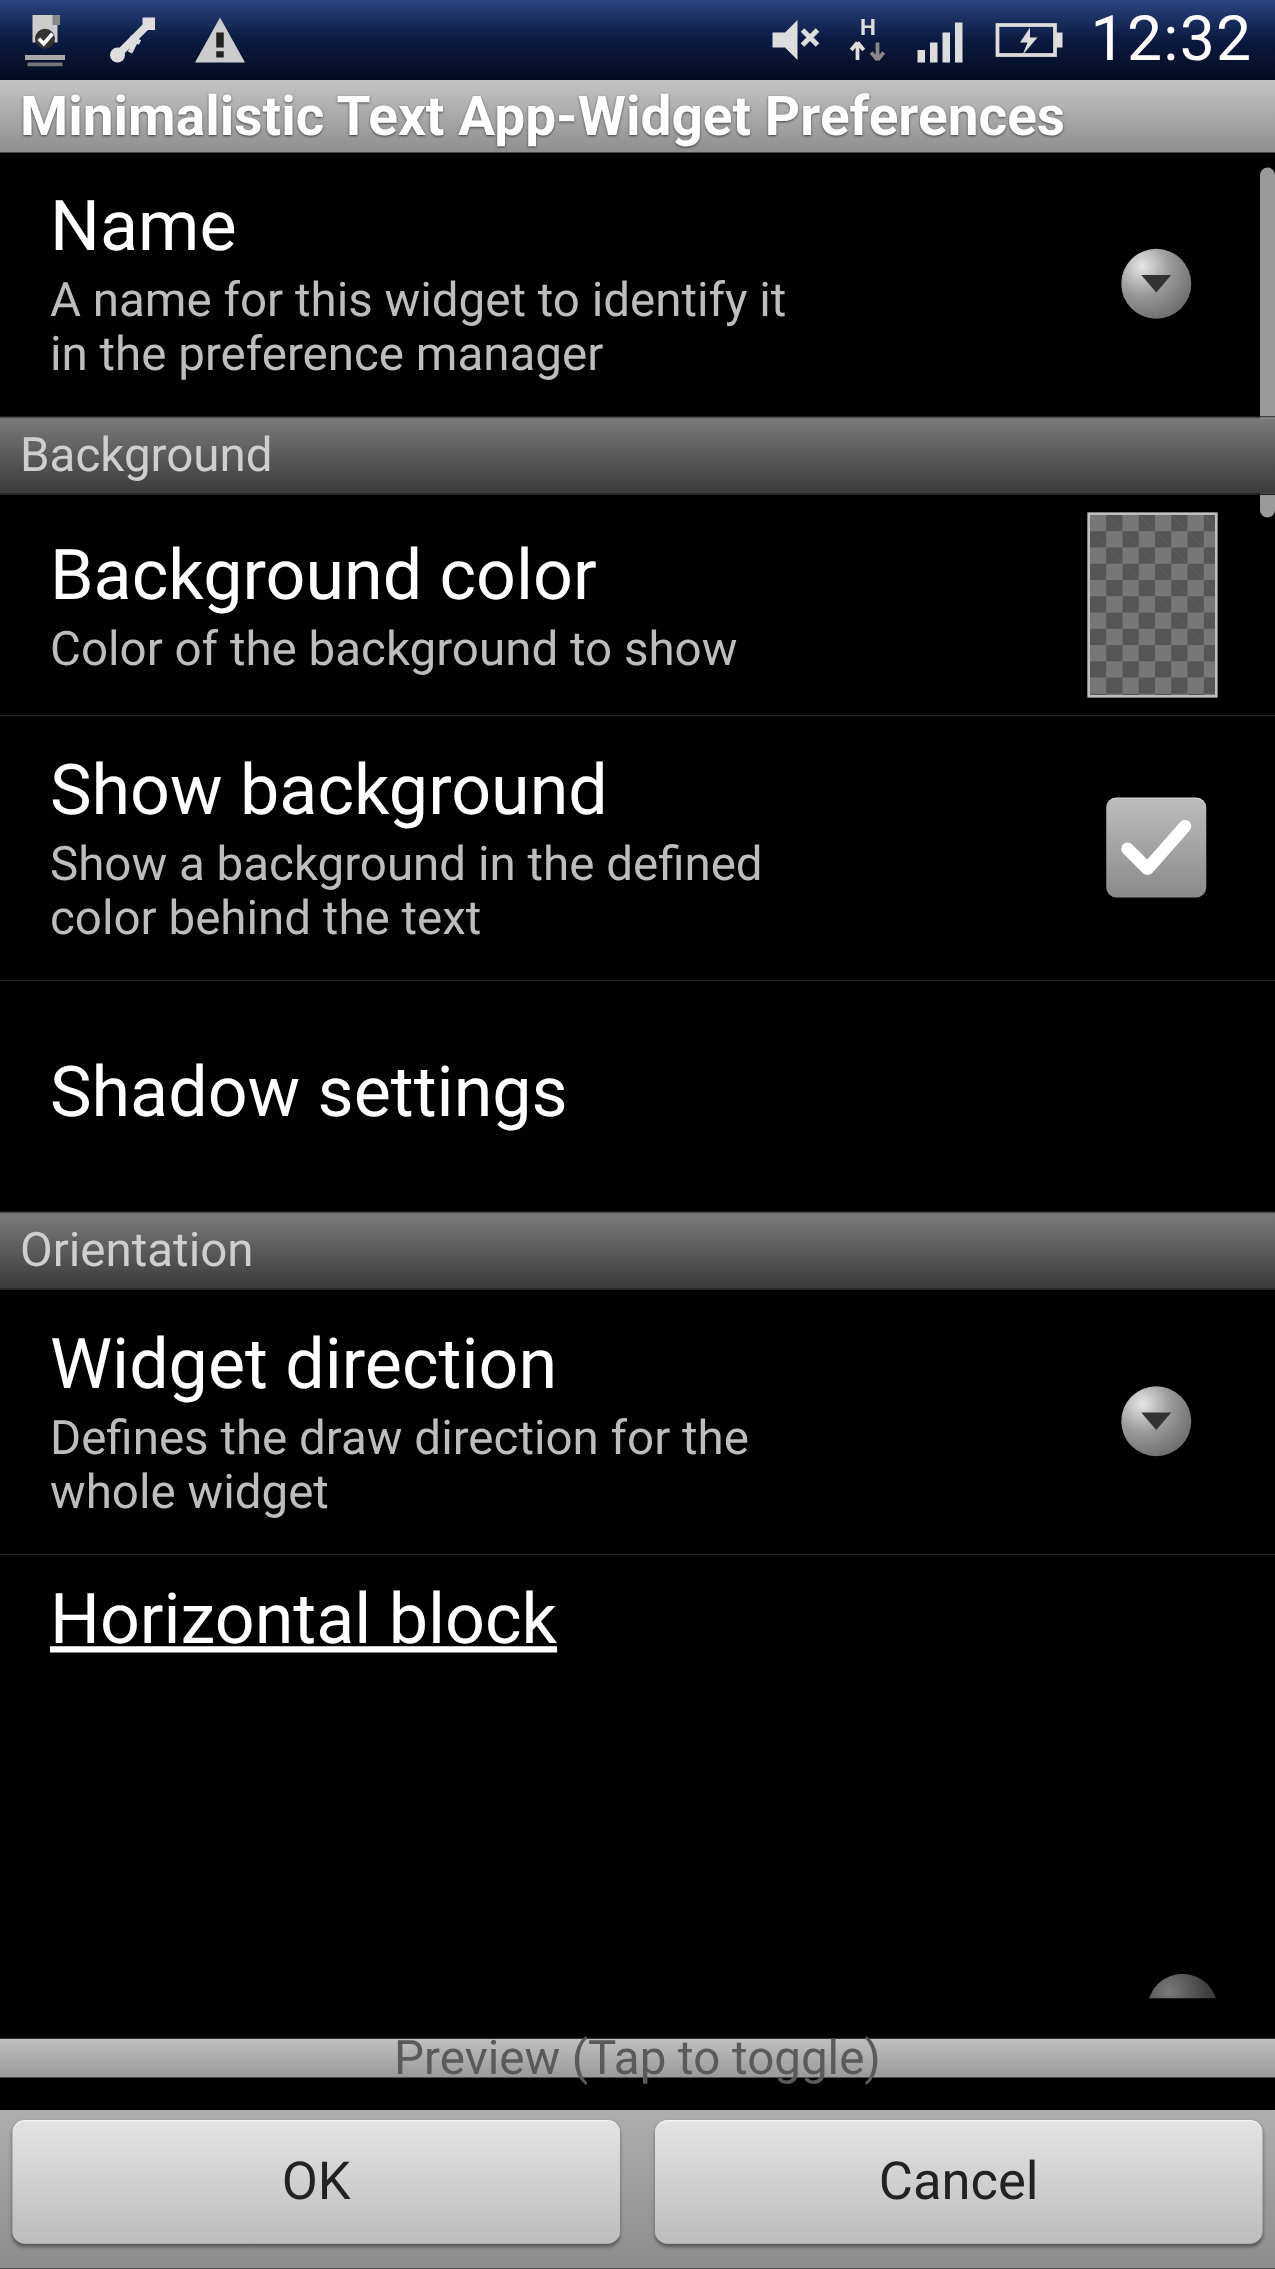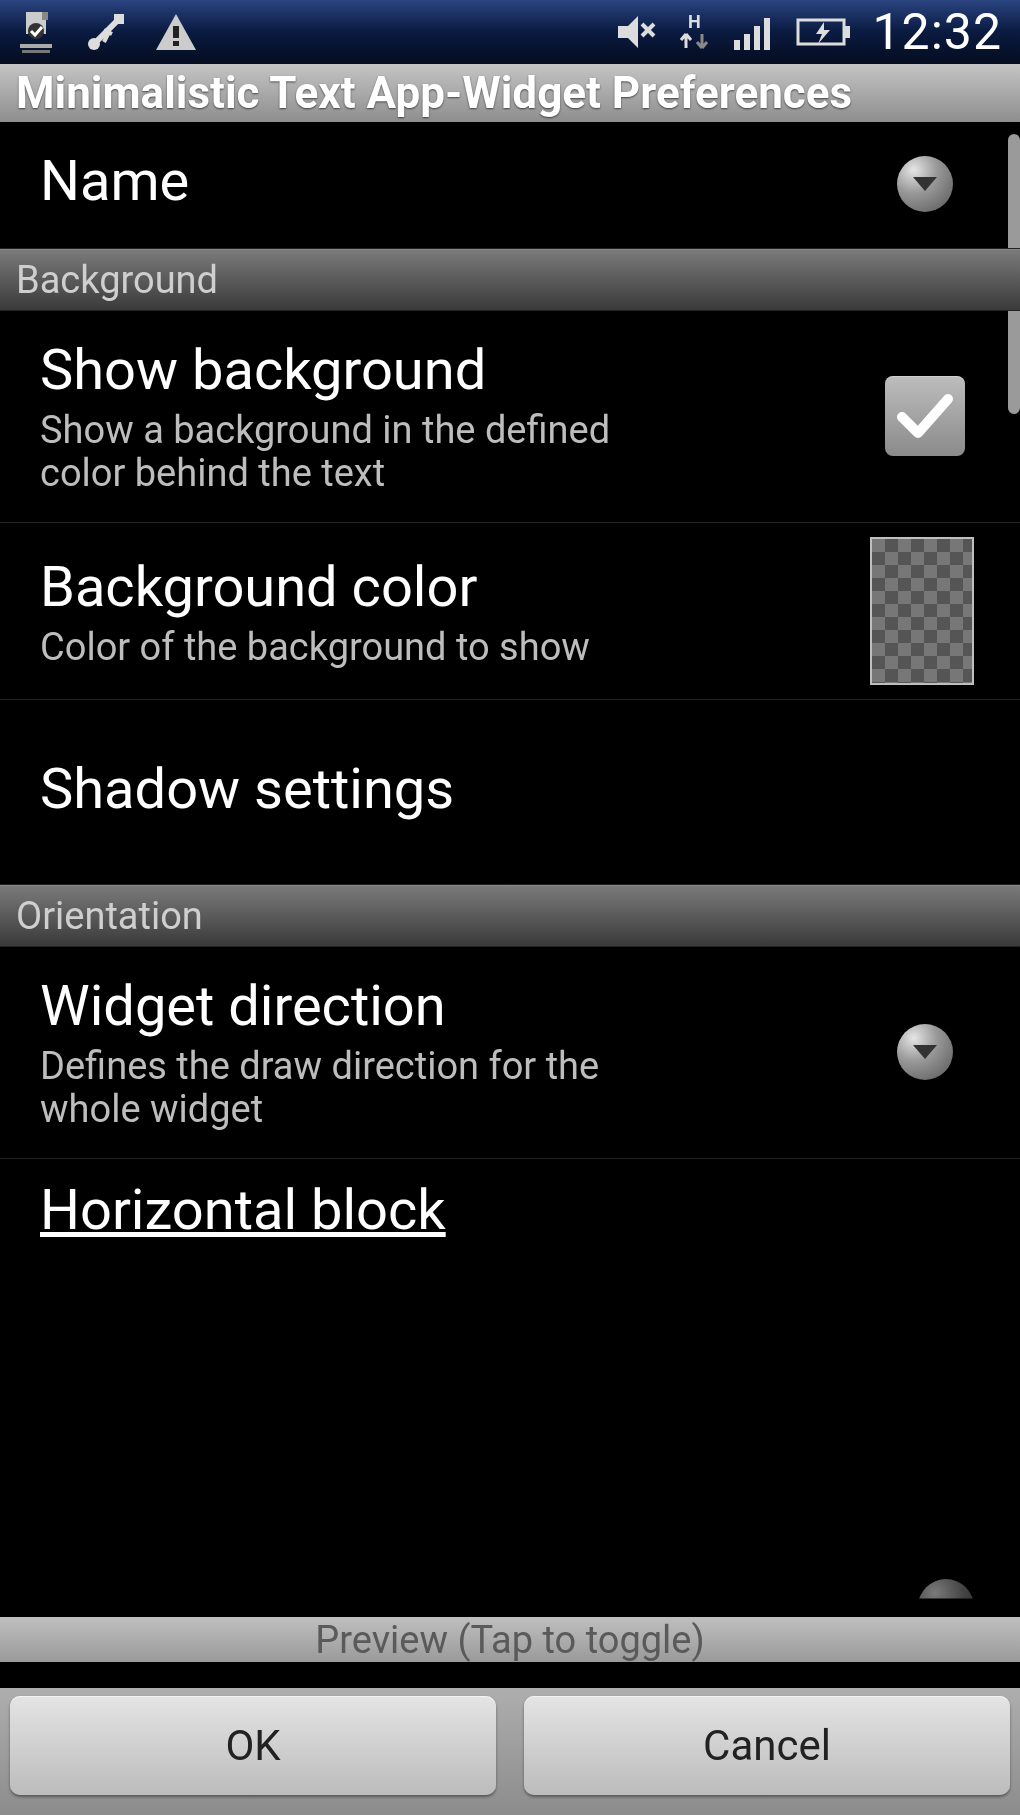--- a/index.html
+++ b/index.html
@@ -125,21 +125,21 @@
 
   
   .partial-row { padding-top: 18px; padding-bottom: 0; border-bottom: none;  text-decoration: underline;}
   .partial-row .pref-title { margin-bottom: 0; }
 
   
   .preview-bar {
     position: absolute;
     left: 0; right: 0;
     bottom: 153px;
-    height: 45px;
+    height: 31px;
     background: linear-gradient(to bottom, #bfbfbf 0%, #9a9a9a 100%);
     color: #5a5a5a;
     font-size: 38px;
     display:flex; align-items:center; justify-content:center;
   }
 
   
   .button-bar {
     position: absolute;
     left: 0; right: 0; bottom: 0;
@@ -237,56 +237,57 @@
 
 <div class="title-bar">Minimalistic Text App-Widget Preferences</div>
 
 <div class="scroll-thumb"></div>
 
 <div class="pref-list">
 
   <div class="pref-item">
     <div class="pref-text">
       <div class="pref-title">Name</div>
+      <div class="pref-sub">A name for this widget to identify it in the preference manager</div>
     </div>
     <div class="pref-ctrl">
       <div class="dropdown-circle">
         <svg viewBox="0 0 28 18">
             <path d="M2 2 L14 16 L26 2 Z" fill="#333"></path>
           </svg>
       </div>
     </div>
   </div>
 
   <div class="category">Background</div>
 
+  <div class="pref-item" style="padding-top:14px;padding-bottom:14px;">
+    <div class="pref-text">
+      <div class="pref-title">Background color</div>
+      <div class="pref-sub" style="max-width:700px">Color of the background to show</div>
+    </div>
+    <div class="pref-ctrl">
+      <div class="swatch"></div>
+    </div>
+  </div>
+
   <div class="pref-item">
     <div class="pref-text">
       <div class="pref-title">Show background</div>
       <div class="pref-sub">Show a background in the defined color behind the text</div>
     </div>
     <div class="pref-ctrl">
       <div class="checkbox">
         <svg viewBox="0 0 58 50">
             <path d="M6 26 L22 42 L52 8" stroke="#fff" stroke-width="10" fill="none" stroke-linecap="round" stroke-linejoin="round"></path>
           </svg>
       </div>
     </div>
   </div>
 
-  <div class="pref-item" style="padding-top:14px;padding-bottom:14px;">
-    <div class="pref-text">
-      <div class="pref-title">Background color</div>
-      <div class="pref-sub" style="max-width:700px">Color of the background to show</div>
-    </div>
-    <div class="pref-ctrl">
-      <div class="swatch"></div>
-    </div>
-  </div>
-
   <div class="pref-item tall-row">
     <div class="pref-text">
       <div class="pref-title">Shadow settings</div>
     </div>
   </div>
 
   <div class="category">Orientation</div>
 
   <div class="pref-item">
     <div class="pref-text">

